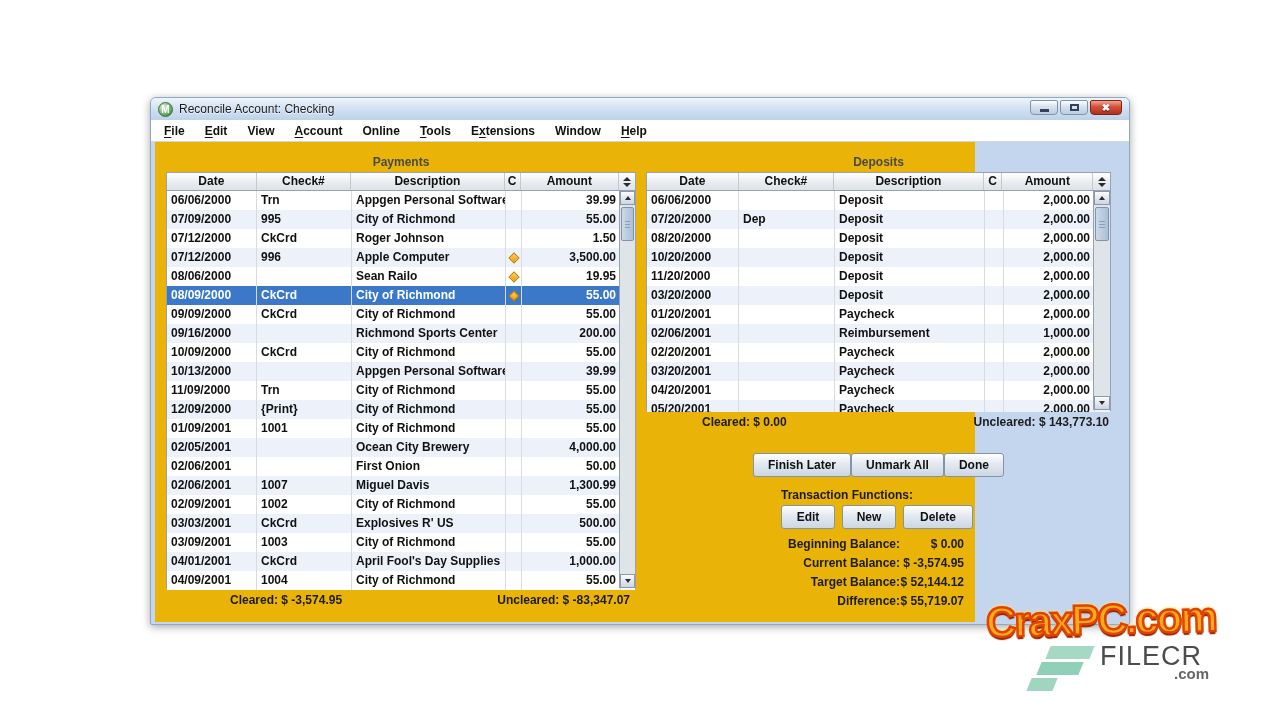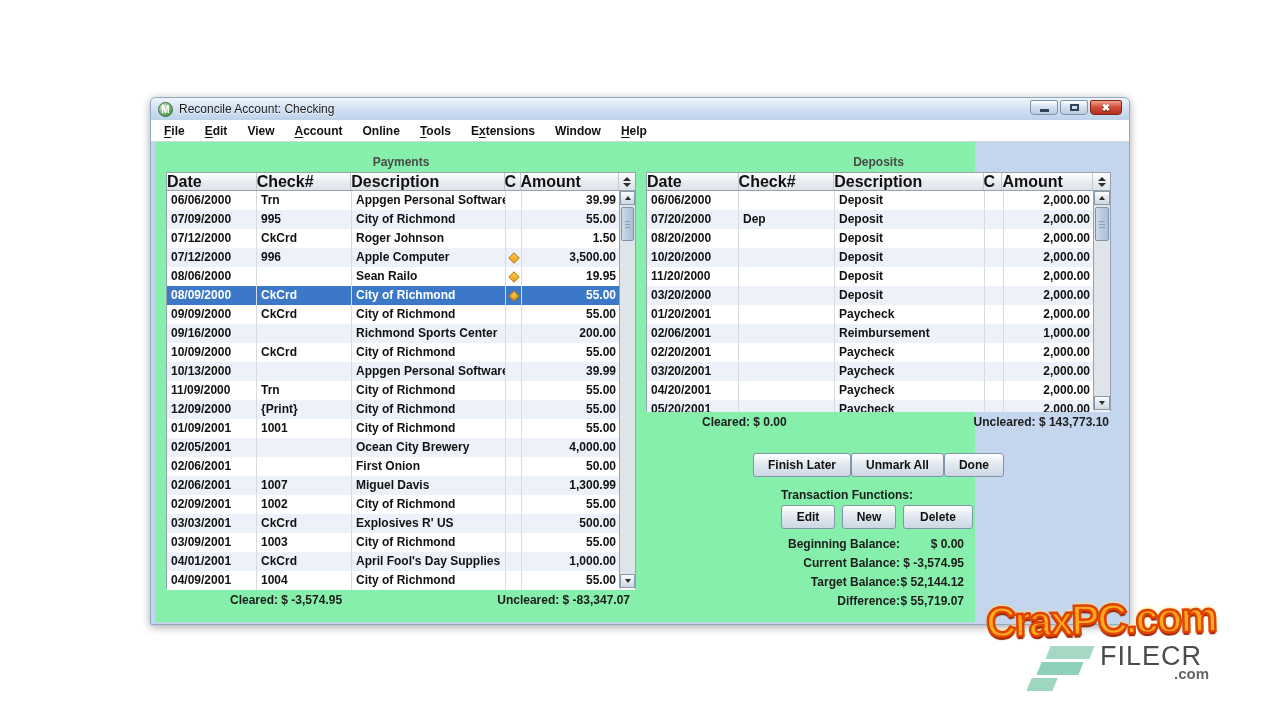--- a/index.html
+++ b/index.html
@@ -31,29 +31,29 @@
 
   
   .menubar { height:22px; background:#ffffff; border-bottom:1px solid #d6d6d6;
              display:flex; align-items:center; padding-left:6px; }
   .menu-item { font-size:12px; font-weight:bold; color:#111; padding:2px 7px; margin-right:6px;
                white-space:pre; }
   .menu-item .mn { text-decoration:underline; text-underline-offset:2px; }
 
   
   .content { position:absolute; left:4px; top:44px; width:820px; height:480px;
-             background:#86efac; }
+             background:#eab308; }
   .section-title { position:absolute; font-size:12px; font-weight:bold; color:#4a4a4a;
                    text-align:center; }
 
   
   .tbl { position:absolute; background:#fff; border:1px solid #98a2ae; }
   .thead { display:flex; height:18px; background:linear-gradient(#ffffff, #e7ebef 60%, #dde3e9);
            border-bottom:1px solid #98a2ae; }
-  .th { font-size:16px; font-weight:bold; color:#111; text-align:left; line-height:17px;
+  .th { font-size:12px; font-weight:bold; color:#111; text-align:center; line-height:17px;
         border-right:1px solid #c3c9d1; overflow:hidden; white-space:nowrap; }
   .th:last-child { border-right:none; }
   .sortcell { display:flex; flex-direction:column; align-items:center; justify-content:center;
               gap:2px; }
   .tri-up { width:0; height:0; border-left:4px solid transparent; border-right:4px solid transparent;
             border-bottom:4px solid #2c2c2c; }
   .tri-down { width:0; height:0; border-left:4px solid transparent; border-right:4px solid transparent;
               border-top:4px solid #2c2c2c; }
   .tbody { position:relative; }
   .row { display:flex; height:19px; background:#fff; }

